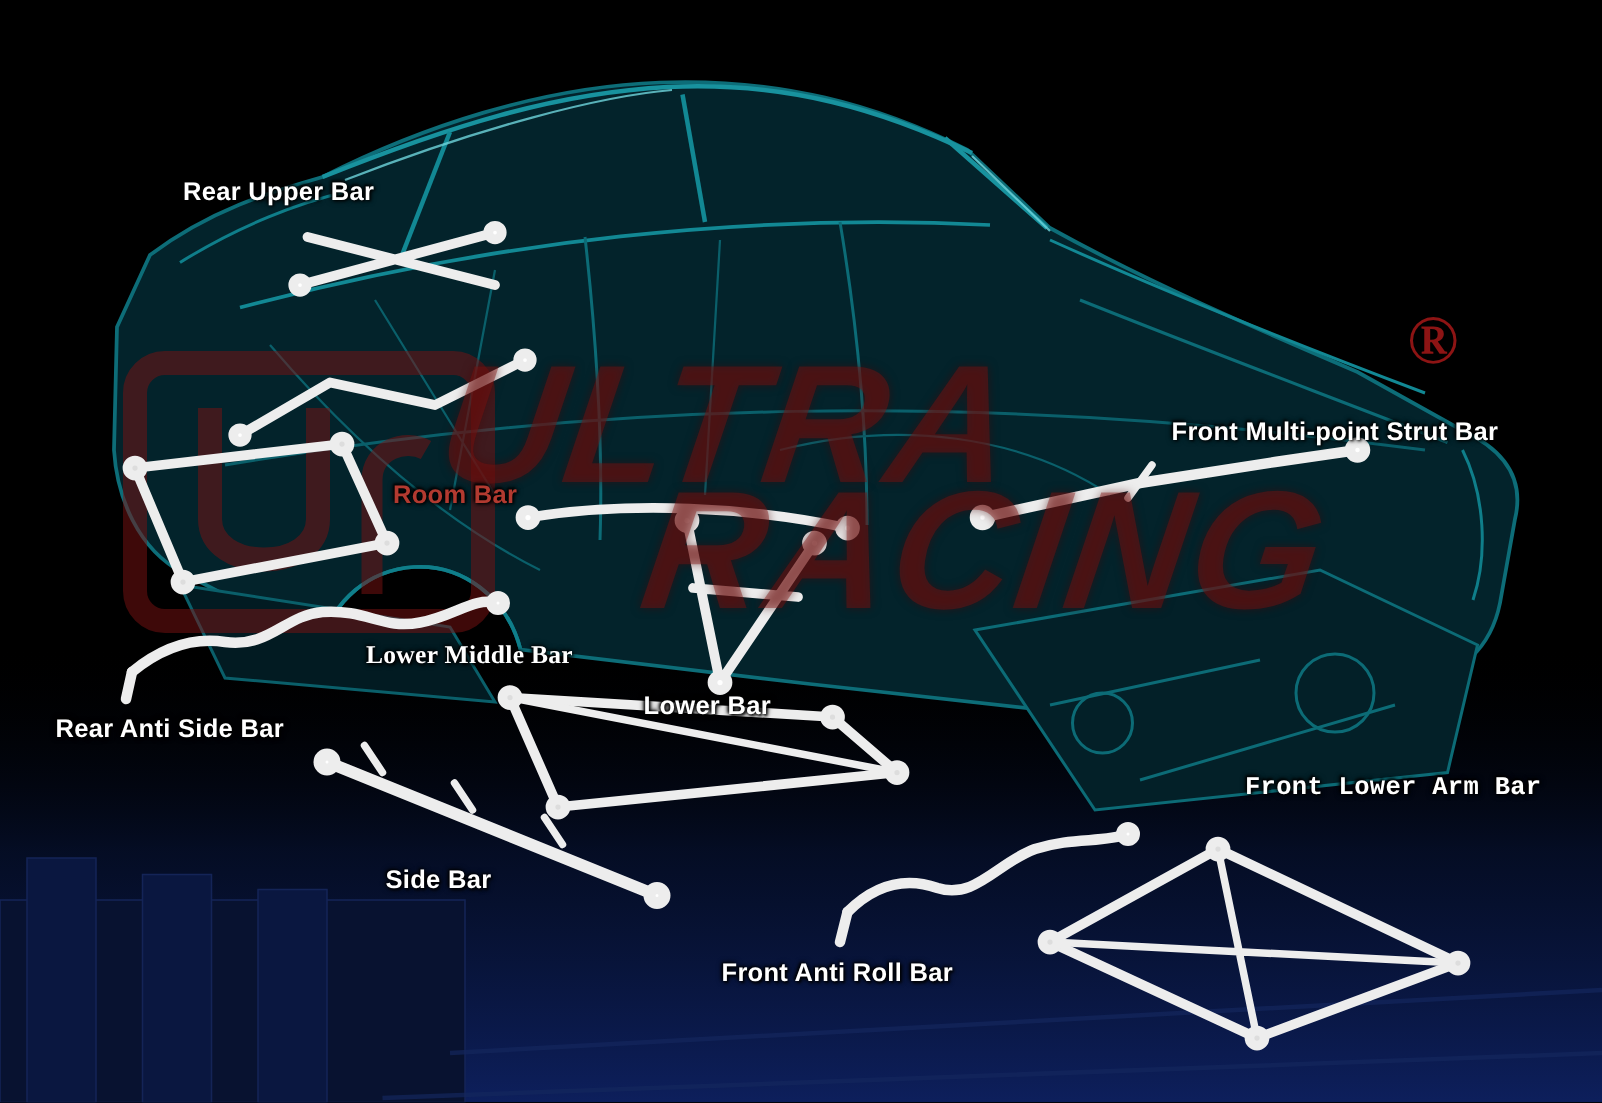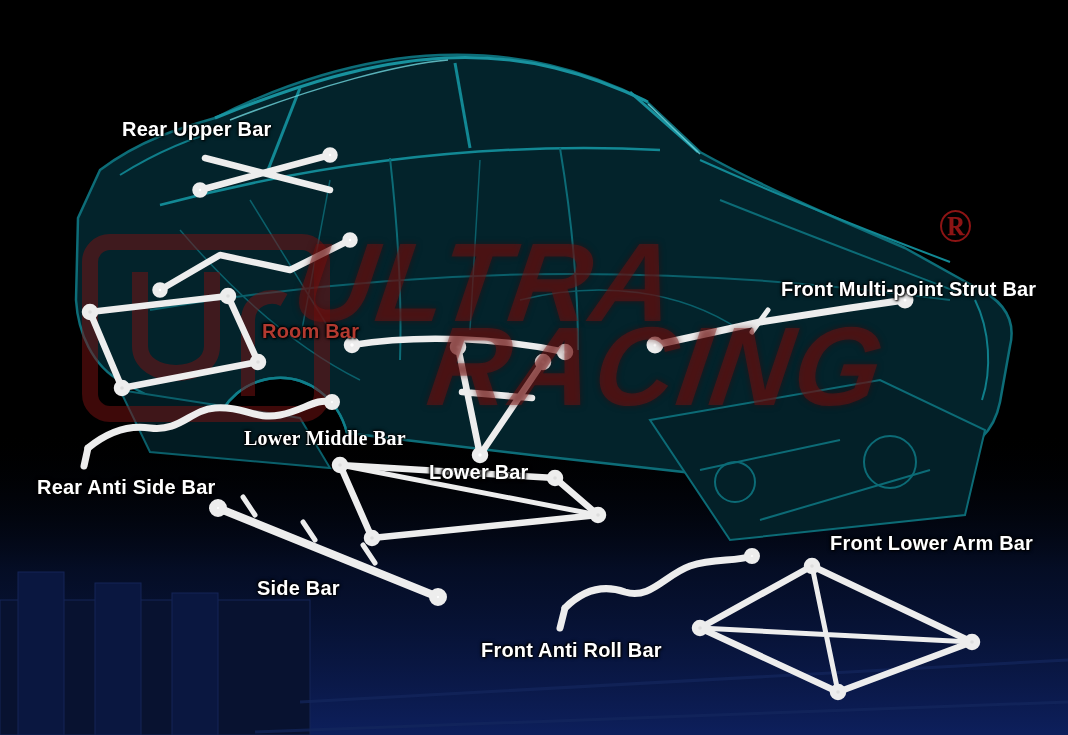--- a/index.html
+++ b/index.html
@@ -33,21 +33,21 @@
     font-size: 46px;
     font-weight: bold;
     color: #8d1414;
     font-family: "Liberation Serif", serif;
     z-index: 3;
   }
   .label {
     position: absolute;
     z-index: 4;
     font-weight: bold;
-    font-size: 20px;
+    font-size: 17px;
     color: #ffffff;
     white-space: nowrap;
     letter-spacing: 0.2px;
     text-shadow: 1px 1px 2px #000, -1px -1px 2px #000, 0 0 4px #000;
   }
   .label.room { color: #b23a30; }
 </style>
 </head>
 <body>
 
@@ -197,16 +197,16 @@
   </div>
   <div class="regmark">®</div>
 
   <div class="label" style="left:122px; top:118px;">Rear Upper Bar</div>
   <div class="label room" style="left:262px; top:320px;">Room Bar</div>
   <div class="label" style="left:244px; top:427px;font-family:Liberation Serif, serif;">Lower Middle Bar</div>
   <div class="label" style="left:37px;  top:476px;">Rear Anti Side Bar</div>
   <div class="label" style="left:429px; top:461px;">Lower Bar</div>
   <div class="label" style="left:257px; top:577px;">Side Bar</div>
   <div class="label" style="left:781px; top:255px;margin-top:23px;">Front Multi-point Strut Bar</div>
-  <div class="label" style="left:830px; top:532px;">Front Lower Arm Bar</div>
+  <div class="label" style="left:830px; top:516px;font-family:Liberation Mono, monospace;">Front Lower Arm Bar</div>
   <div class="label" style="left:481px; top:639px;">Front Anti Roll Bar</div>
 
 </div>
 
 </body></html>

